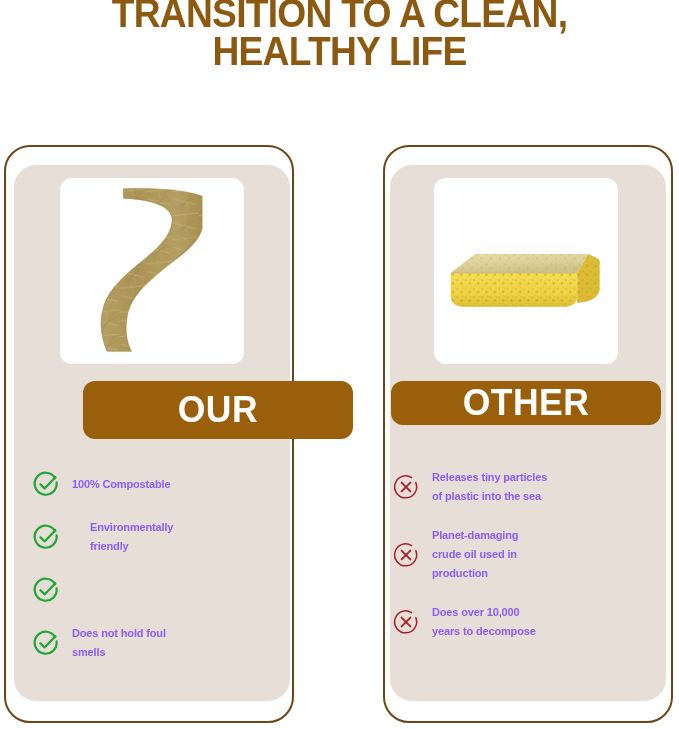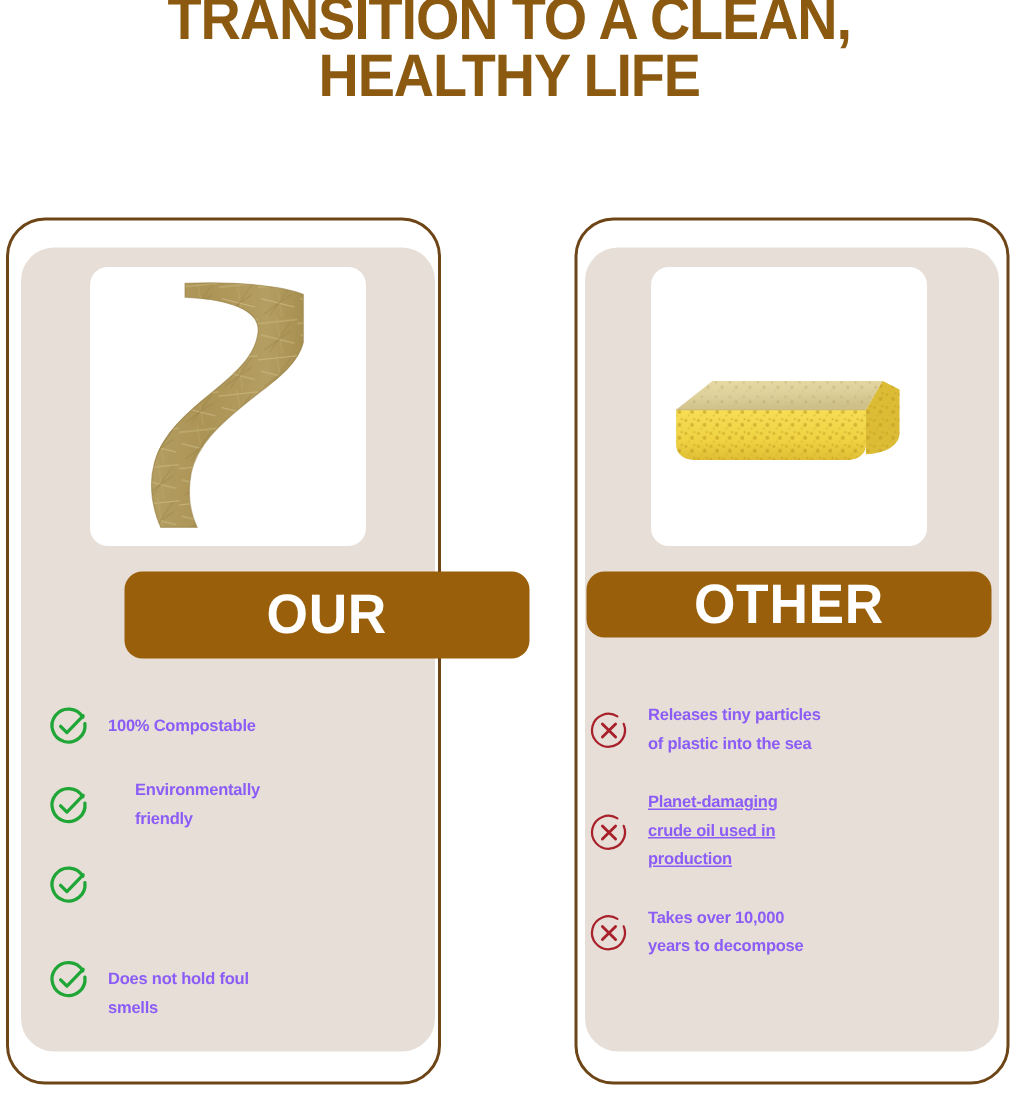--- a/index.html
+++ b/index.html
@@ -224,21 +224,21 @@
       <path d="M23.2 8.2 A11 11 0 1 0 24.6 12.4" fill="none" stroke="#1FA636" stroke-width="2.2" stroke-linecap="round"></path>
       <path d="M8.4 14.2 L12.6 18.4 L23.4 7.2" fill="none" stroke="#1FA636" stroke-width="2.2" stroke-linecap="round" stroke-linejoin="round"></path>
     </svg>
   </div>
 
   <div class="feature-item">
     <svg class="feature-icon" viewBox="0 0 28 28">
       <path d="M23.2 8.2 A11 11 0 1 0 24.6 12.4" fill="none" stroke="#1FA636" stroke-width="2.2" stroke-linecap="round"></path>
       <path d="M8.4 14.2 L12.6 18.4 L23.4 7.2" fill="none" stroke="#1FA636" stroke-width="2.2" stroke-linecap="round" stroke-linejoin="round"></path>
     </svg>
-    <span class="feature-text" style="white-space:pre-line;margin-top:20px;">Does not hold foul
+    <span class="feature-text" style="white-space:pre-line;">Does not hold foul
 smells</span>
   </div>
 </div>
 
 <div class="card-outline" style="left:383px; top:145px; width:290px; height:578px;"></div>
 
 <div class="card-panel" style="left:390px; top:165px; width:276px; height:536px;"></div>
 
 <div class="image-frame" style="left:434px; top:178px; width:184px; height:186px;">
   <div class="sponge-wrap">
@@ -297,26 +297,26 @@
     </svg>
     <span class="feature-text" style="white-space:pre-line;">Releases tiny particles
 of plastic into the sea</span>
   </div>
 
   <div class="feature-item">
     <svg class="feature-icon" viewBox="0 0 28 28">
       <path d="M19.6 4.6 A11 11 0 1 0 23.8 9.6" fill="none" stroke="#A8202A" stroke-width="1.5" stroke-linecap="round"></path>
       <path d="M9.6 9.6 L18.4 18.4 M18.4 9.6 L9.6 18.4" fill="none" stroke="#A8202A" stroke-width="1.9" stroke-linecap="round"></path>
     </svg>
-    <span class="feature-text" style="white-space:pre-line;text-decoration:underline;">Planet-damaging
+    <span class="feature-text" style="white-space:pre-line;">Planet-damaging
 crude oil used in
 production</span>
   </div>
 
   <div class="feature-item">
     <svg class="feature-icon" viewBox="0 0 28 28">
       <path d="M19.6 4.6 A11 11 0 1 0 23.8 9.6" fill="none" stroke="#A8202A" stroke-width="1.5" stroke-linecap="round"></path>
       <path d="M9.6 9.6 L18.4 18.4 M18.4 9.6 L9.6 18.4" fill="none" stroke="#A8202A" stroke-width="1.9" stroke-linecap="round"></path>
     </svg>
-    <span class="feature-text" style="white-space:pre-line;">Takes over 10,000
+    <span class="feature-text" style="white-space:pre-line;">Does over 10,000
 years to decompose</span>
   </div>
 </div>
 
 </body></html>

